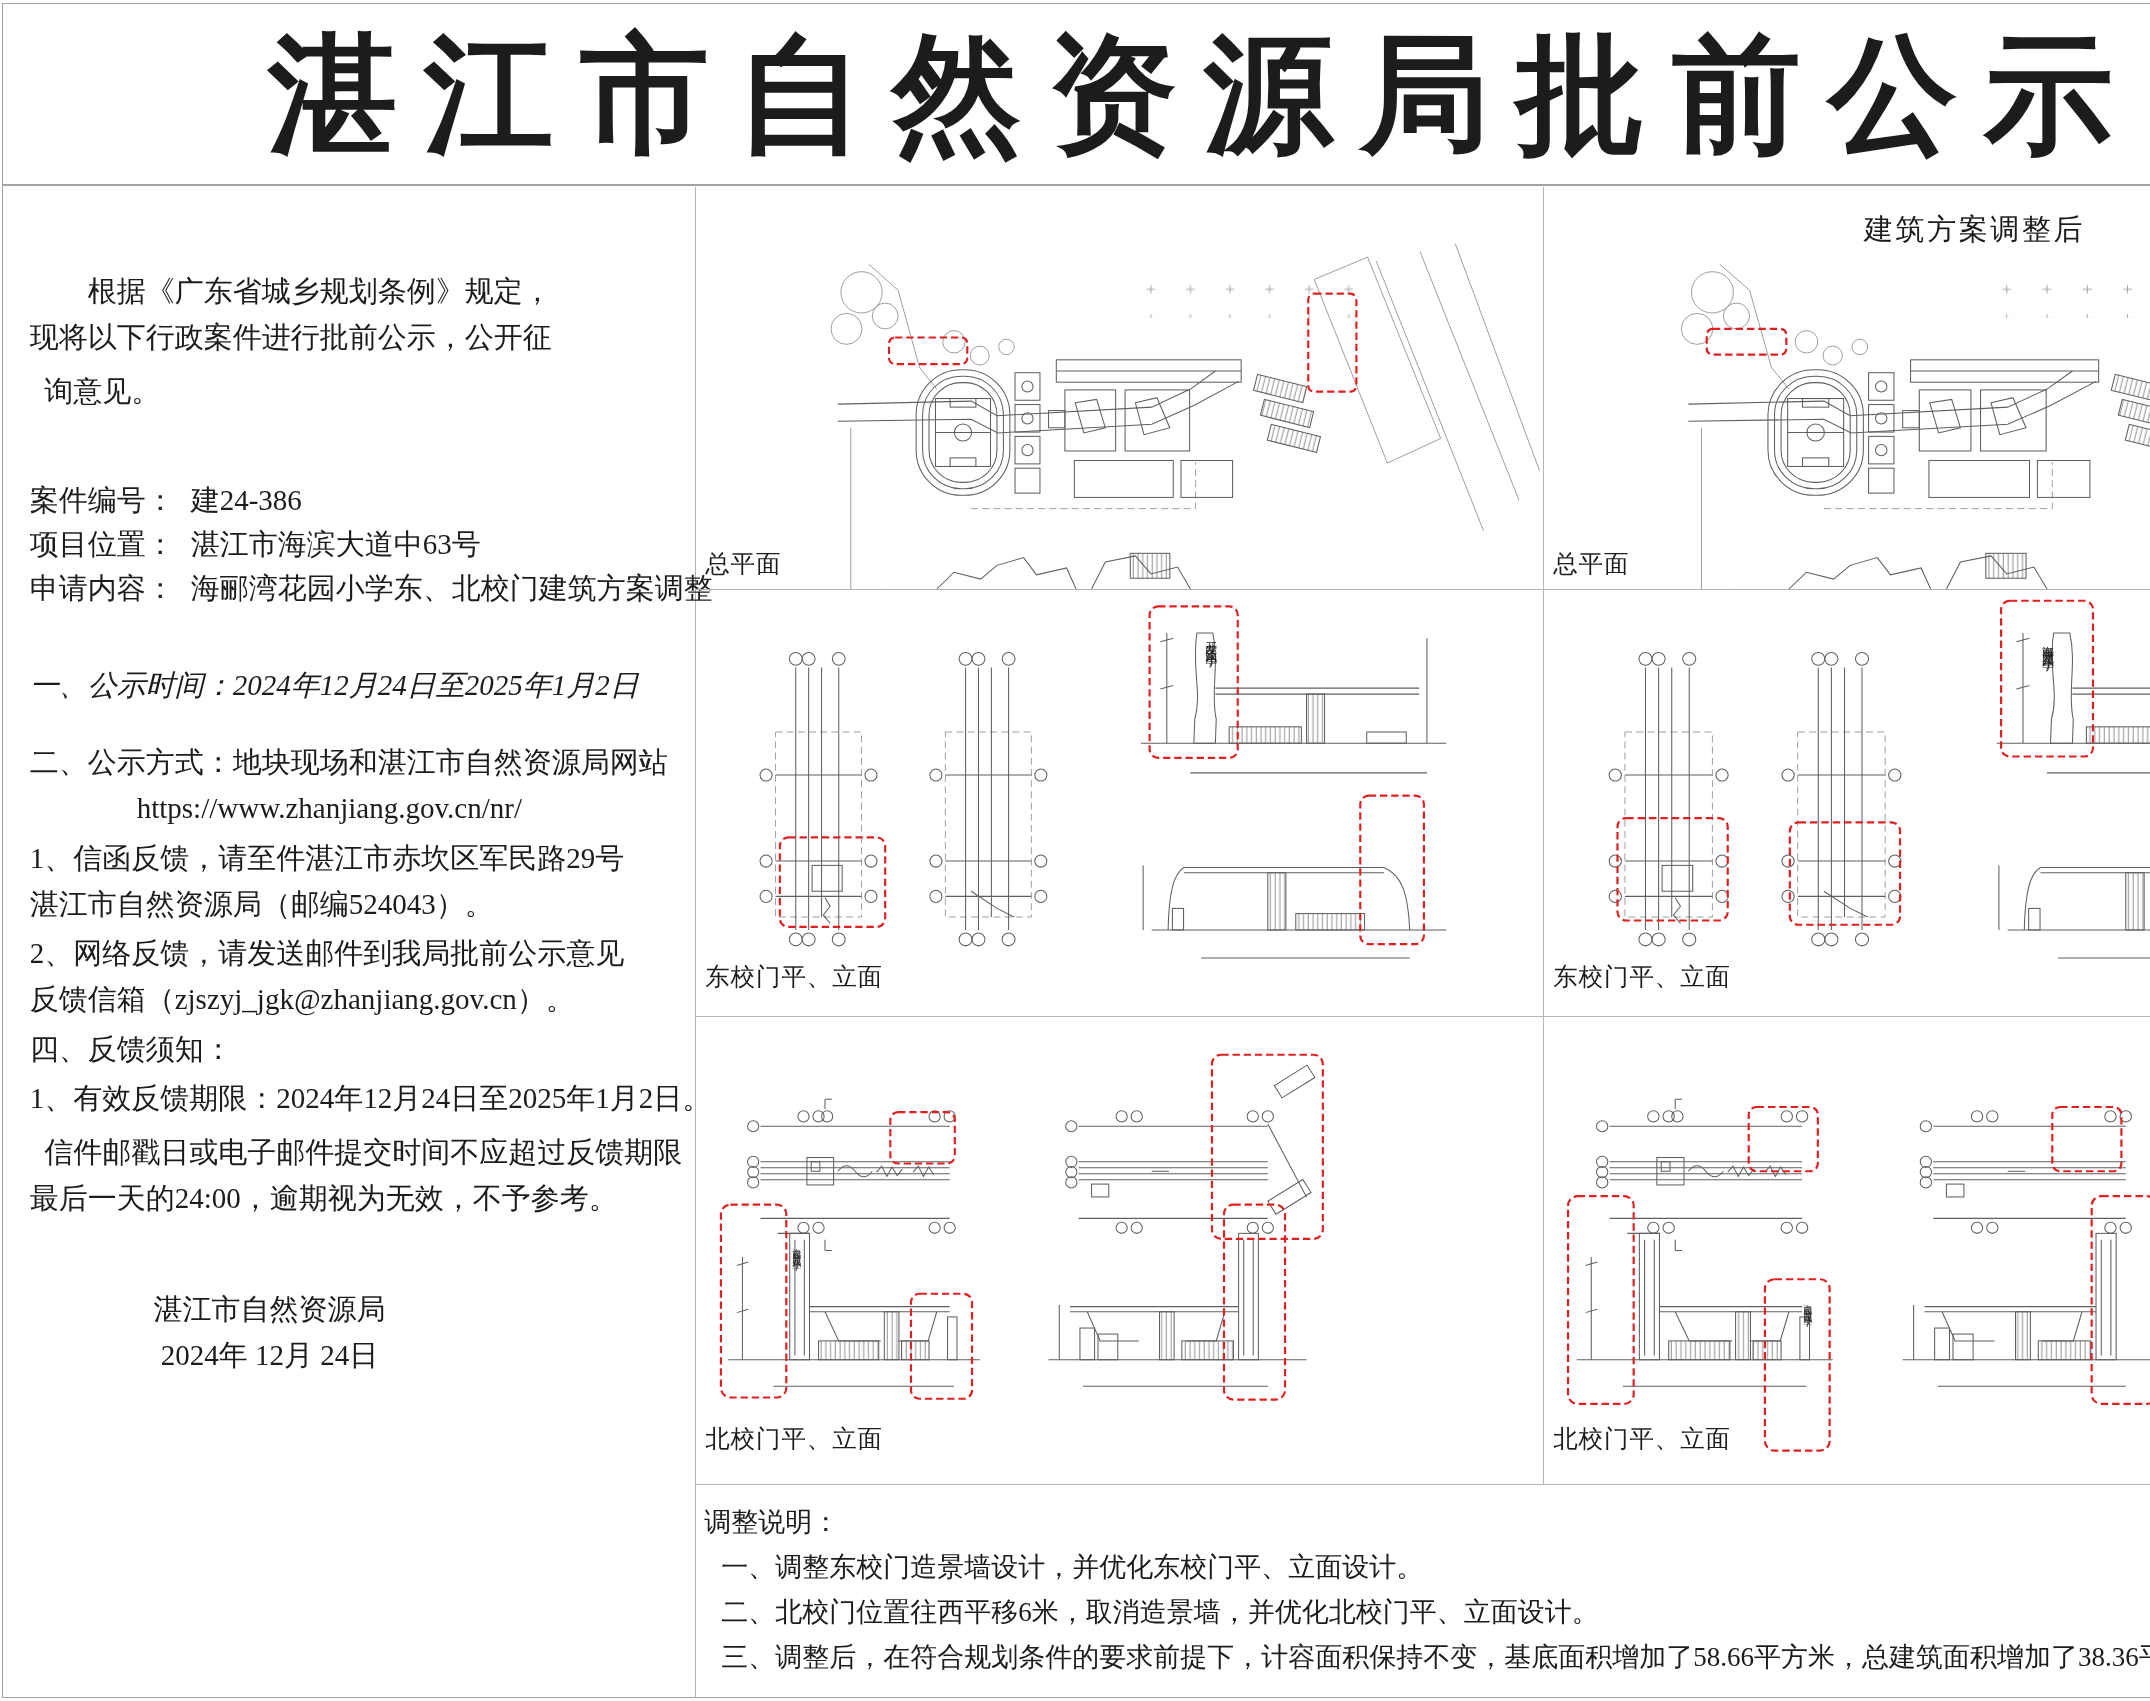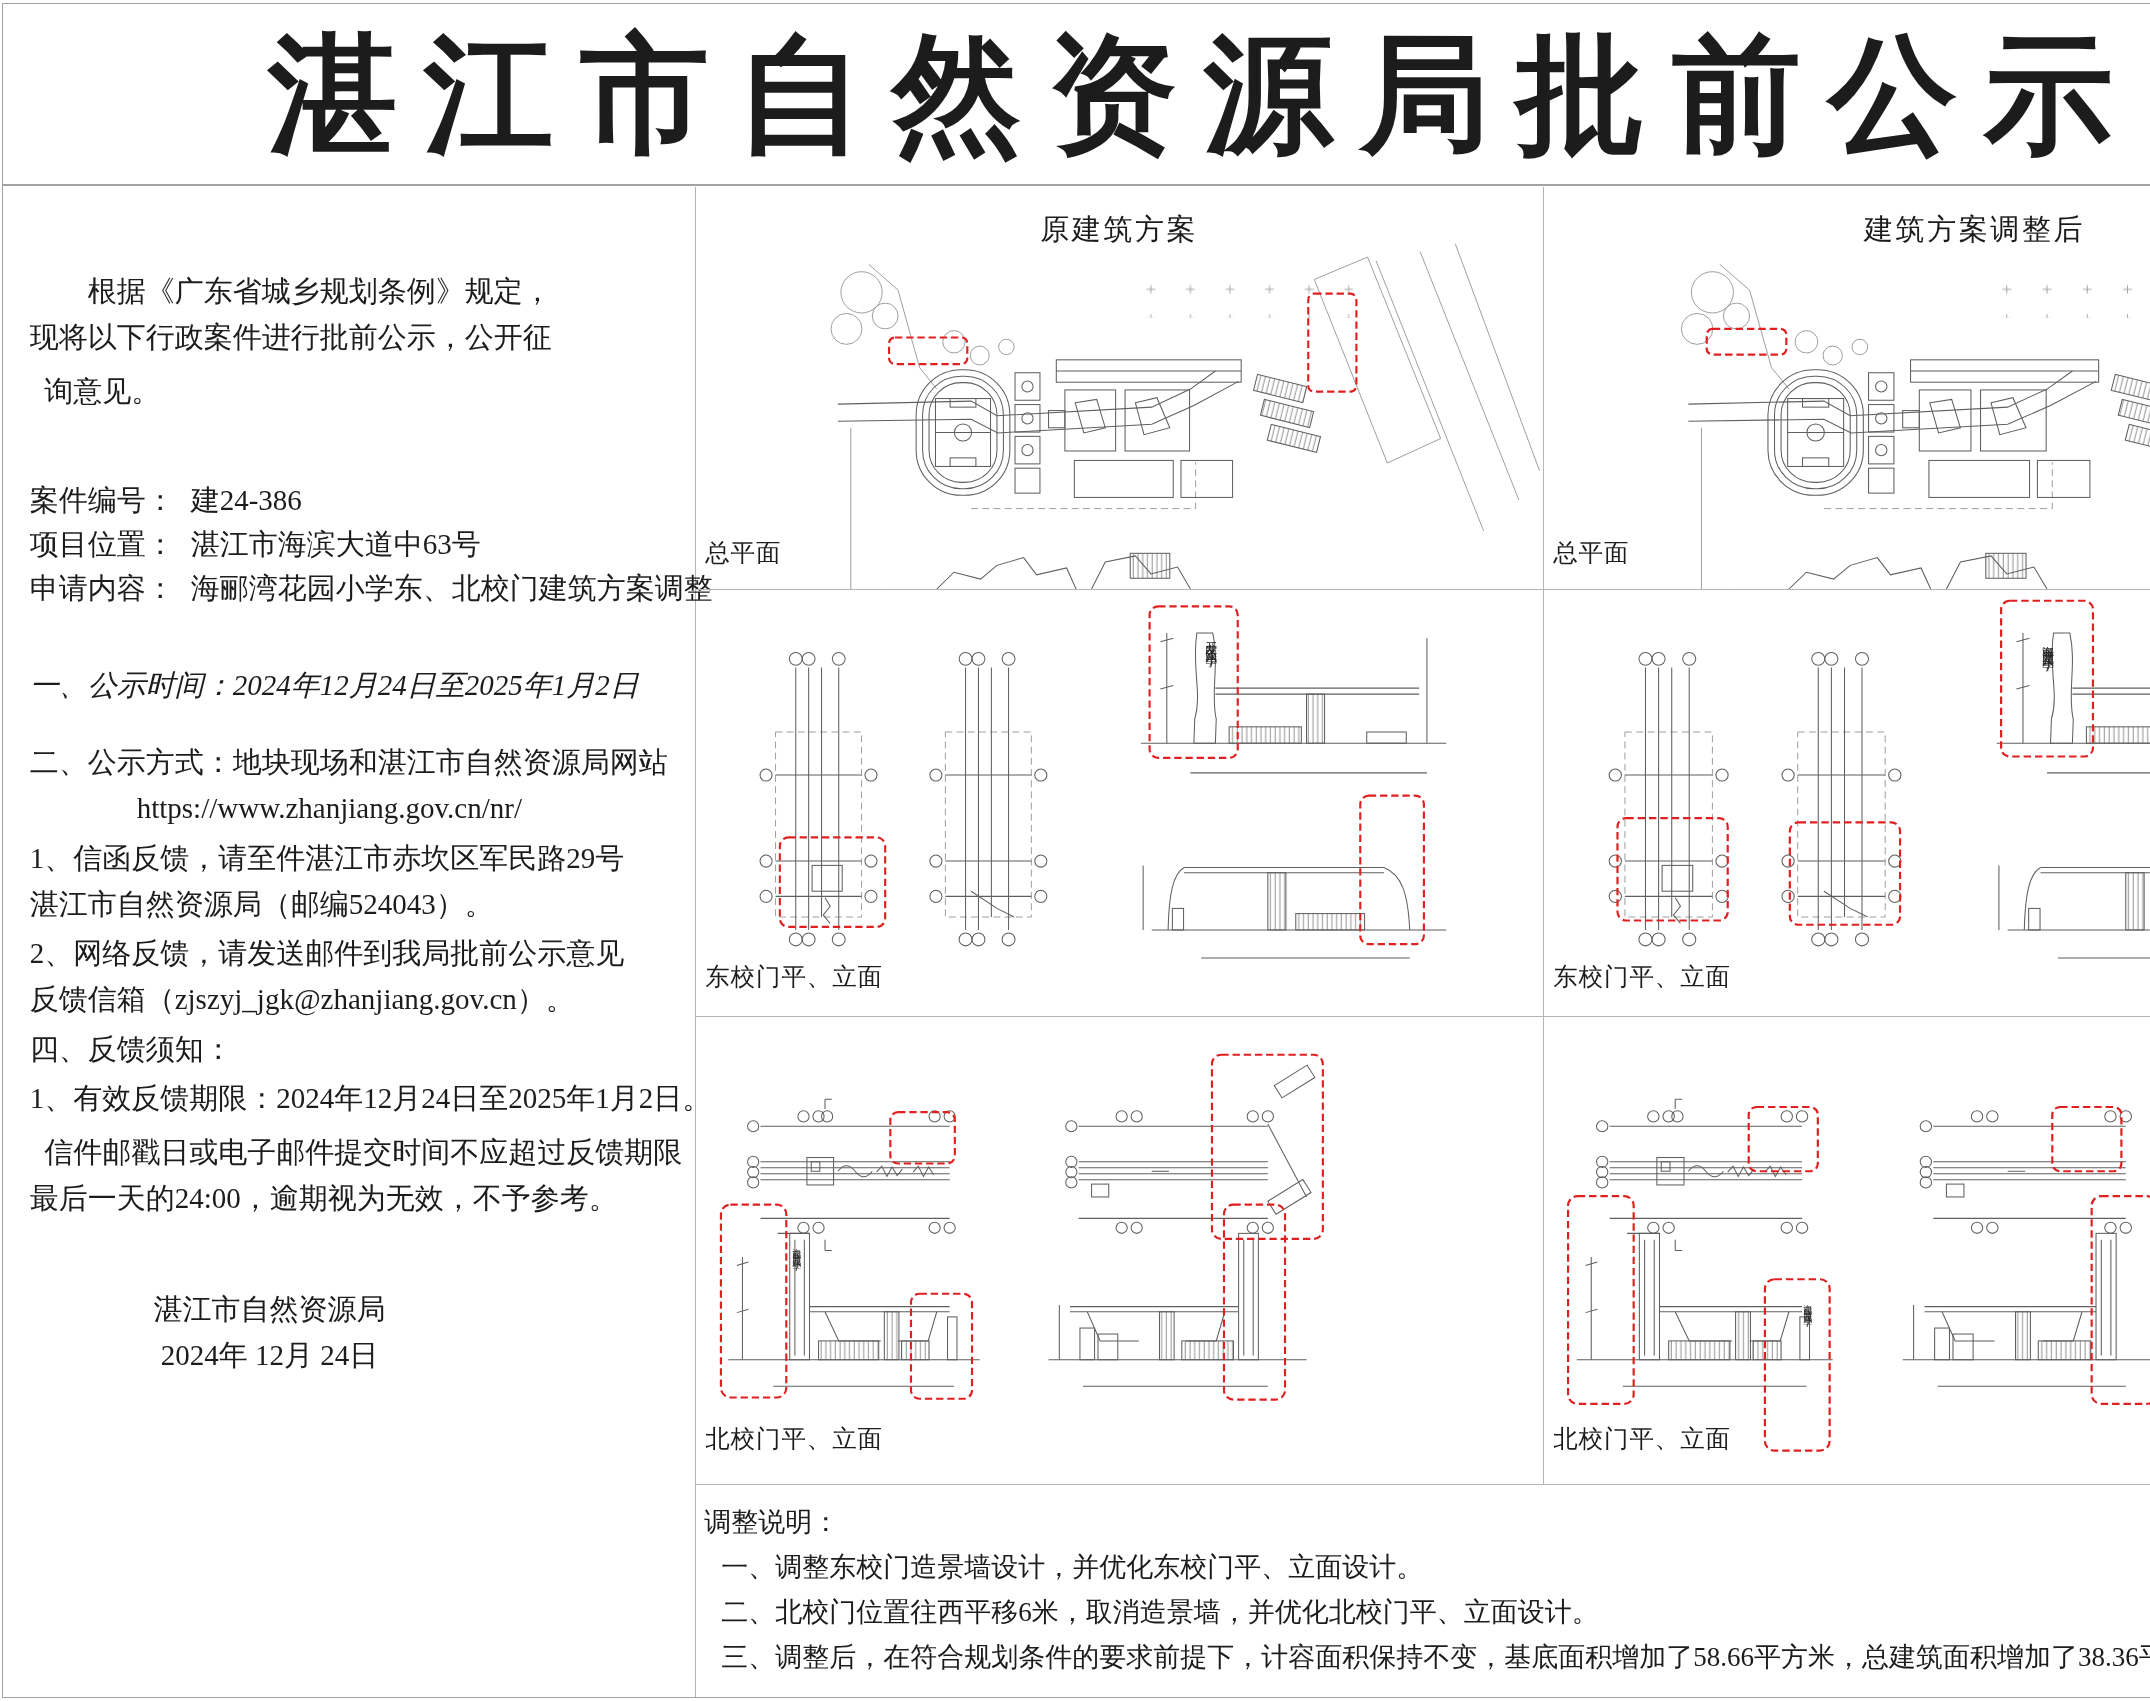--- a/index.html
+++ b/index.html
@@ -24,21 +24,21 @@
   .sec-first{margin-top:52px;font-style:italic;}
   .sec-second{margin-top:31px;}
   .url-line{padding-left:107px;}
   .signature{margin-top:65px;text-align:center;padding-right:181px;}
   
   .draw-area{flex:1;display:grid;grid-template-columns:848px 1fr;grid-template-rows:403px 427px 468px 1fr;}
   .panel{position:relative;border-bottom:1.7px solid #b5b5b5;box-sizing:border-box;overflow:hidden;}
   .panel.colA{border-right:1.3px solid #b5b5b5;}
   .col-header{position:absolute;top:22.4px;width:100%;text-align:center;font-size:29px;letter-spacing:2.6px;z-index:3;}
   .caption{position:absolute;left:9.5px;font-size:24.5px;letter-spacing:0.9px;z-index:3;}
-  .cap-site{bottom:20px;}
+  .cap-site{bottom:9px;}
   .cap-east{bottom:23px;}
   .cap-north{bottom:29px;}
   .panel svg.dwg-svg{position:absolute;left:0;top:0;width:100%;height:100%;}
   .notes{grid-column:1 / span 2;padding:14.6px 17px 0 8.6px;font-size:27px;line-height:45px;border-bottom:none;}
   .notes .item{padding-left:17px;white-space:nowrap;}
   
   .sk  {stroke:#5f5f5f;stroke-width:2.4;fill:none;}
   .sk2 {stroke:#8f8f8f;stroke-width:2;fill:none;}
   .dash{stroke-dasharray:16 10;}
   .red {fill:none;stroke:#e02020;stroke-width:5;stroke-dasharray:17 9;}
@@ -338,21 +338,20 @@
 
         <div class="signature">
           <div class="ln">湛江市自然资源局</div>
           <div class="ln">2024年  12月  24日</div>
         </div>
       </div>
 
       <div class="draw-area">
 
         <div class="panel colA">
-          <div class="col-header">原建筑方案</div>
           <svg class="dwg-svg" viewBox="0 0 1970 935" preserveAspectRatio="none">
             <use href="#sym-site"></use>
             <rect class="red" x="449" y="350" width="182" height="62" rx="14"></rect>
             <rect class="red" x="1424" y="248" width="112" height="228" rx="14"></rect>
           </svg>
           <div class="caption cap-site">总平面</div>
         </div>
 
         <div class="panel">
           <div class="col-header">建筑方案调整后</div>

